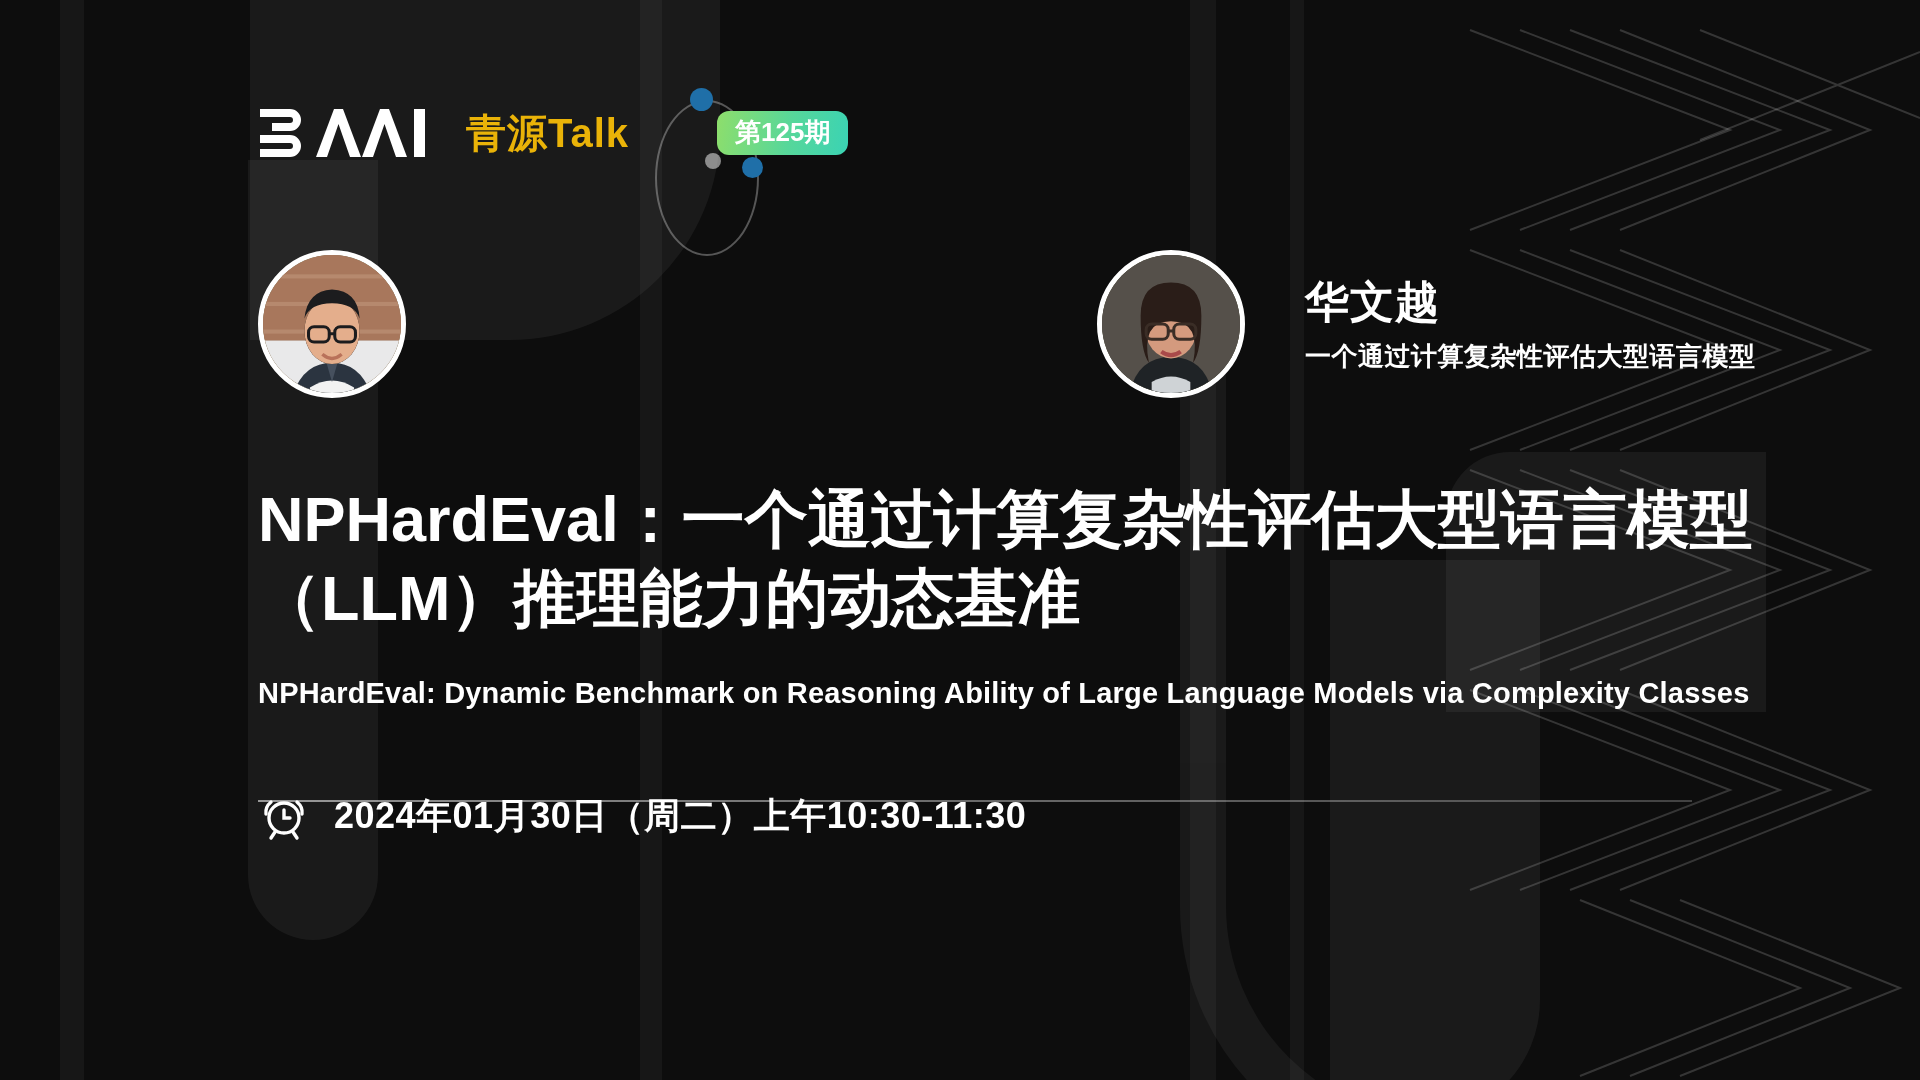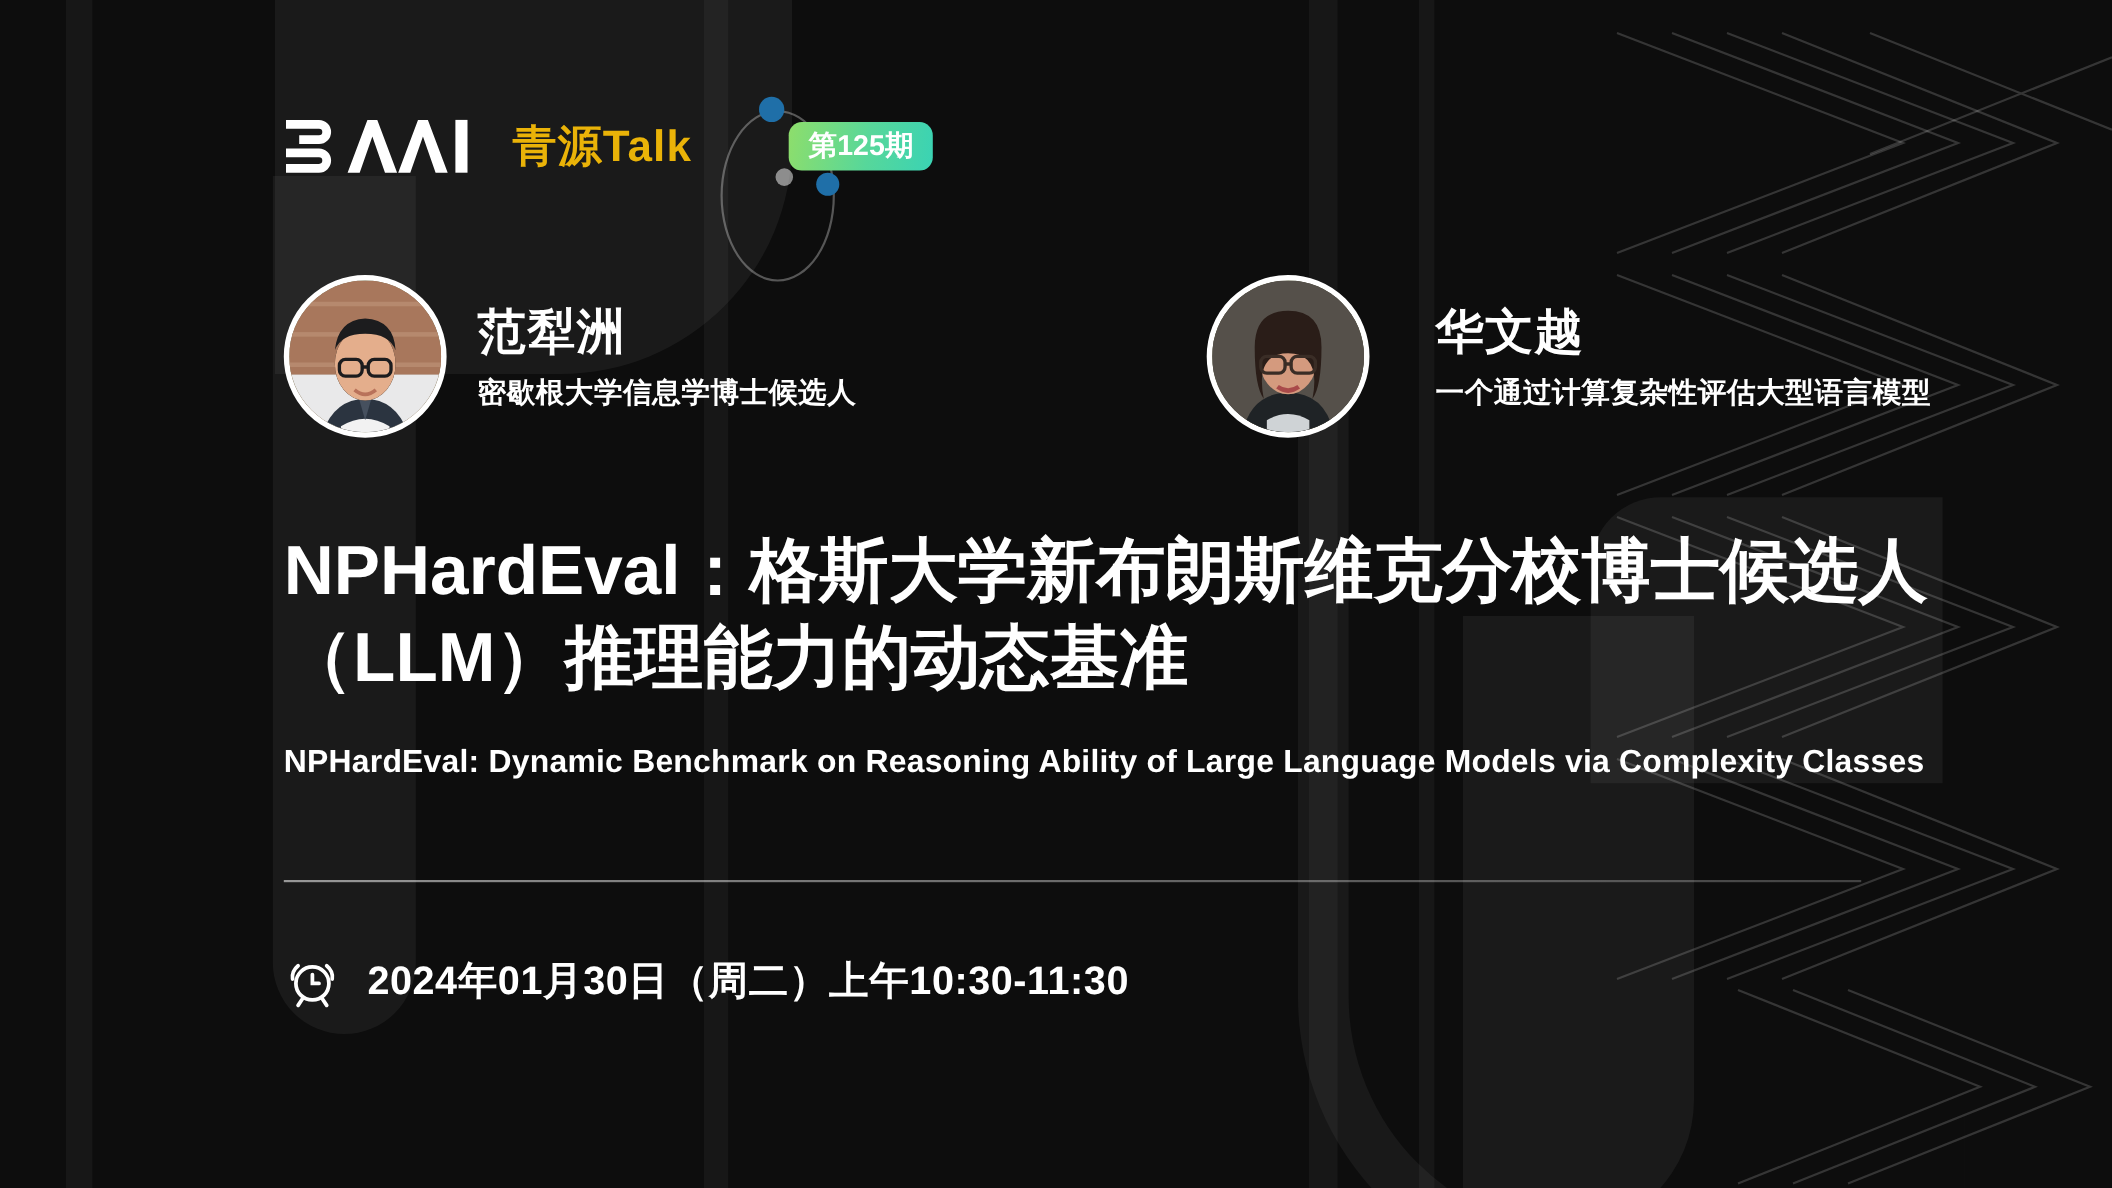--- a/index.html
+++ b/index.html
@@ -96,21 +96,21 @@
     color:#fff;font-size:29px;font-weight:bold;
     line-height:1.42;letter-spacing:.2px;
   }
   .divider{
     position:absolute;left:258px;top:800px;width:1434px;height:2px;
     background:linear-gradient(90deg,rgba(255,255,255,.55),rgba(255,255,255,.22));
   }
 
   
   .date-row{
-    position:absolute;left:258px;top:866px;
+    position:absolute;left:258px;top:790px;
     display:flex;align-items:center;gap:24px;
   }
   .date-text{
     color:#fff;font-size:36px;font-weight:bold;letter-spacing:.5px;
     white-space:nowrap;
   }
 </style>
 </head>
 <body>
 
@@ -174,24 +174,20 @@
         <path d="M46 78 h8 l-4 14 z" fill="#46505e"></path>
         <ellipse cx="50" cy="55" rx="20" ry="24" fill="#e8b храм"></ellipse>
         <ellipse cx="50" cy="55" rx="20" ry="24" fill="#e4ae8c"></ellipse>
         <path d="M30 46 q2-20 20-21 q19 1 20 21 q-4-11-20-11 q-16 0-20 11z" fill="#1c1c1e"></path>
         <rect x="33" y="52" width="15" height="11" rx="4" fill="none" stroke="#1c1c1e" stroke-width="2.2"></rect>
         <rect x="52" y="52" width="15" height="11" rx="4" fill="none" stroke="#1c1c1e" stroke-width="2.2"></rect>
         <path d="M48 57 h4" stroke="#1c1c1e" stroke-width="2.2"></path>
         <path d="M43 72 q7 6 14 0" stroke="#b9725a" stroke-width="2.4" fill="none"></path>
       </svg>
     </div>
-    <div class="sp-text">
-      <div class="sp-name">范犁洲</div>
-      <div class="sp-aff">密歇根大学信息学博士候选人</div>
-    </div>
   </div>
 
   <div class="speaker" id="spk1">
     <div class="avatar">
       <svg class="ph" viewBox="0 0 100 100" preserveAspectRatio="xMidYMid slice">
         <rect width="100" height="100" fill="#4a4440"></rect>
         <rect x="0" y="0" width="100" height="100" fill="#55504a"></rect>
         <path d="M20 100 q6-26 30-26 q24 0 30 26 z" fill="#1f2326"></path>
         <path d="M36 92 q14-8 28 0 l0 8 h-28 z" fill="#cfd3d6"></path>
         <ellipse cx="50" cy="52" rx="19" ry="23" fill="#d49a7e"></ellipse>
@@ -201,21 +197,21 @@
         <path d="M48 55 h4" stroke="#3a2d26" stroke-width="2.2"></path>
         <path d="M43 70 q7 5 14 0" stroke="#a94a4a" stroke-width="3" fill="none"></path>
       </svg>
     </div>
     <div class="sp-text">
       <div class="sp-name">华文越</div>
       <div class="sp-aff">一个通过计算复杂性评估大型语言模型</div>
     </div>
   </div>
 
-  <div class="title-zh">NPHardEval：格斯大学新布朗斯维克分校博士候选人（LLM）推理能力的动态基准</div>
+  <div class="title-zh">NPHardEval：一个通过计算复杂性评估大型语言模型（LLM）推理能力的动态基准</div>
   <div class="title-en">NPHardEval: Dynamic Benchmark on Reasoning Ability of Large Language Models via Complexity Classes</div>
   <div class="divider"></div>
 
   <div class="date-row">
     <svg width="52" height="52" viewBox="0 0 52 52">
       <g stroke="#ffffff" stroke-width="3.4" fill="none" stroke-linecap="round">
         <circle cx="26" cy="28" r="15"></circle>
         <path d="M26 20 v8 h6"></path>
         <path d="M13 12 q-6 5-5 12"></path>
         <path d="M39 12 q6 5 5 12"></path>

